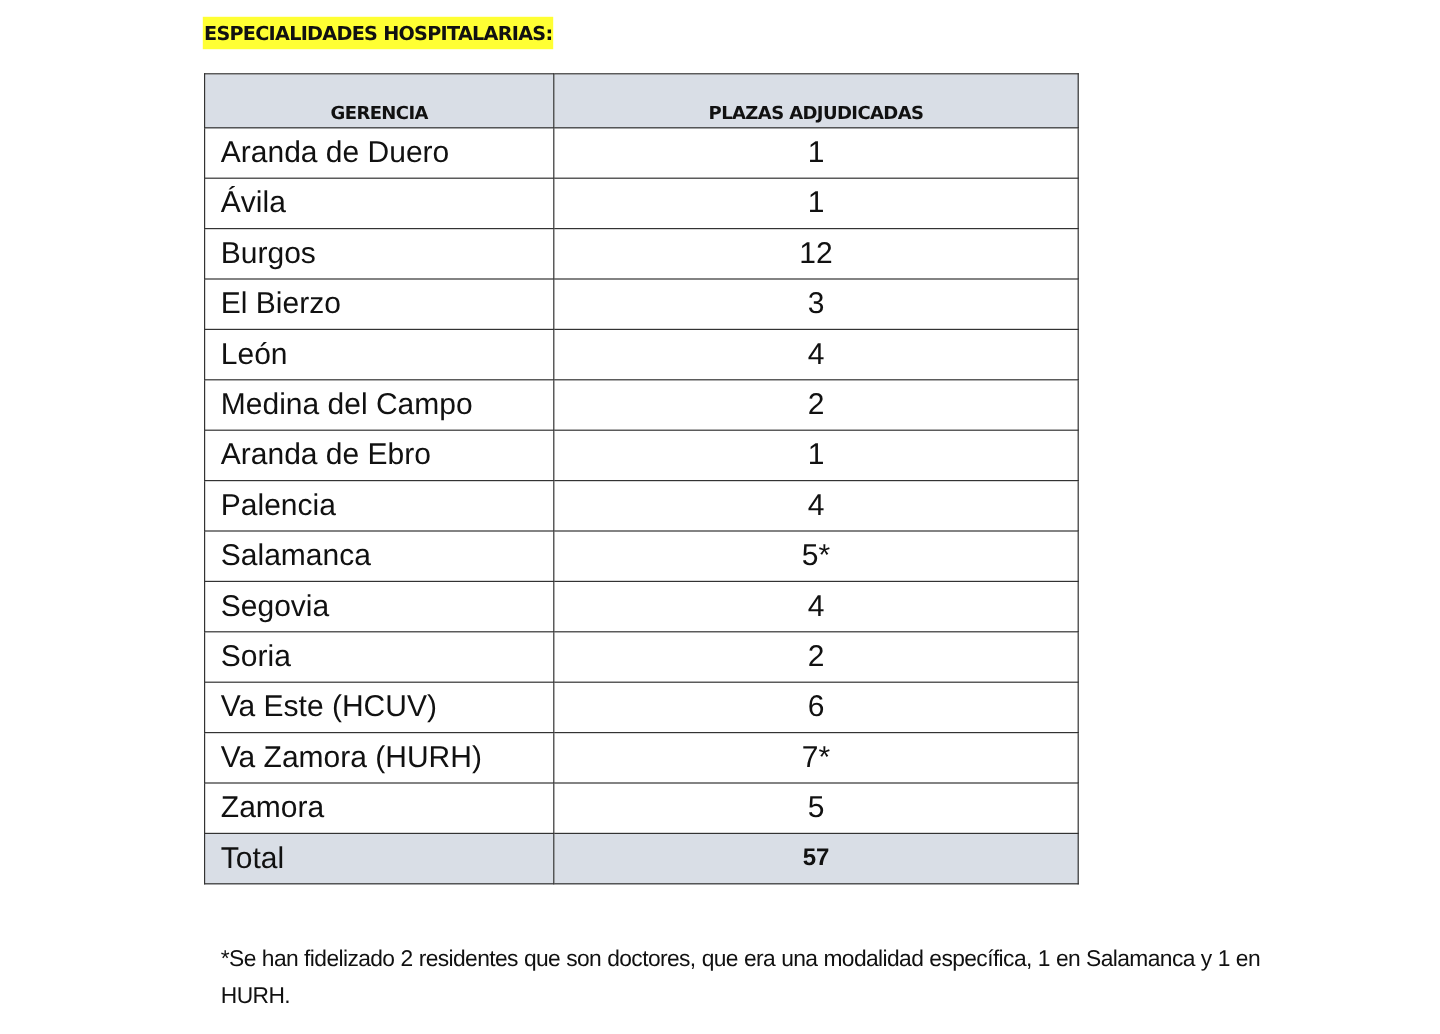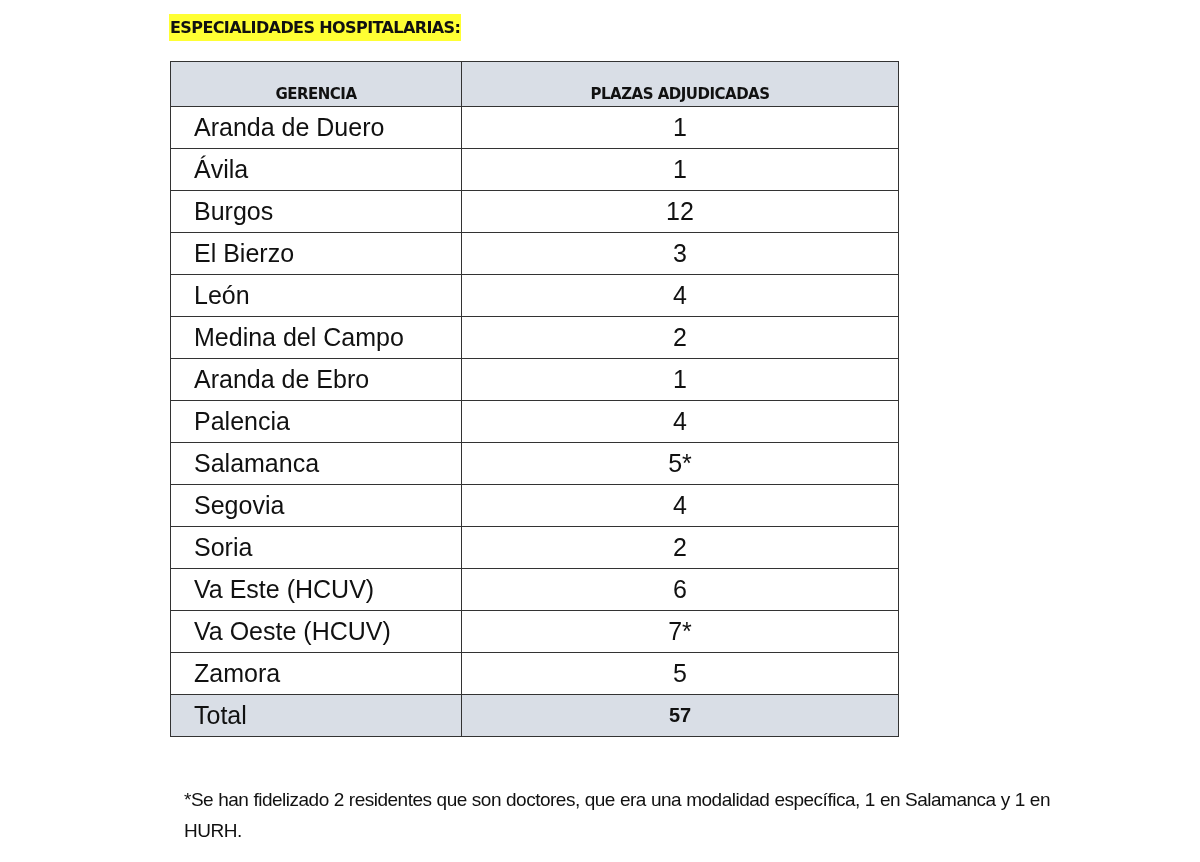--- a/index.html
+++ b/index.html
@@ -4,21 +4,21 @@
 <style>
   html, body { margin:0; padding:0; background:#ffffff; }
   body { width:1200px; height:862px; position:relative; overflow:hidden; font-family:"Liberation Sans", sans-serif; color:#111; }
   .title { position:absolute; left:169px; top:14px; font-family:"DejaVu Sans", sans-serif; font-weight:bold; font-size:16px; letter-spacing:-0.6px; background:#ffff33; padding:2px 1px 1px 1px; line-height:24px; }
   table { position:absolute; left:170px; top:61px; border-collapse:collapse; }
   td, th { border:1.5px solid #333; padding:0; }
   th { background:#d9dee6; height:41px; font-family:"DejaVu Sans", sans-serif; font-weight:bold; font-size:15px; letter-spacing:-0.5px; vertical-align:bottom; padding-bottom:3px; }
   th.c1 { width:290px; }
   th.c2 { width:436px;text-align:center; }
   td { height:41px; font-size:25px; line-height:41px; }
-  td.name { padding-left:23px; }
+  td.name { padding-left:13px; }
   td.val { text-align:center; }
   tr.total td { background:#d9dee6; }
   tr.total td.val { font-weight:bold; font-size:20px; }
   .note { position:absolute; left:184px; top:784px; width:866px; font-family:Liberation Sans, sans-serif; font-size:19px; line-height:31px; letter-spacing:-0.5px; text-align:justify; text-align-last:left; }
 </style>
 </head>
 <body>
 
 <div class="title">ESPECIALIDADES HOSPITALARIAS:</div>
 
@@ -72,21 +72,21 @@
       </tr>
       <tr>
         <td class="name">Soria</td>
         <td class="val">2</td>
       </tr>
       <tr>
         <td class="name">Va Este (HCUV)</td>
         <td class="val">6</td>
       </tr>
       <tr>
-        <td class="name">Va Oeste (HCUV)</td>
+        <td class="name">Va Zamora (HURH)</td>
         <td class="val">7*</td>
       </tr>
       <tr>
         <td class="name">Zamora</td>
         <td class="val">5</td>
       </tr>
     </tbody>
   <tfoot>
     <tr class="total">
       <td class="name">Total</td>

